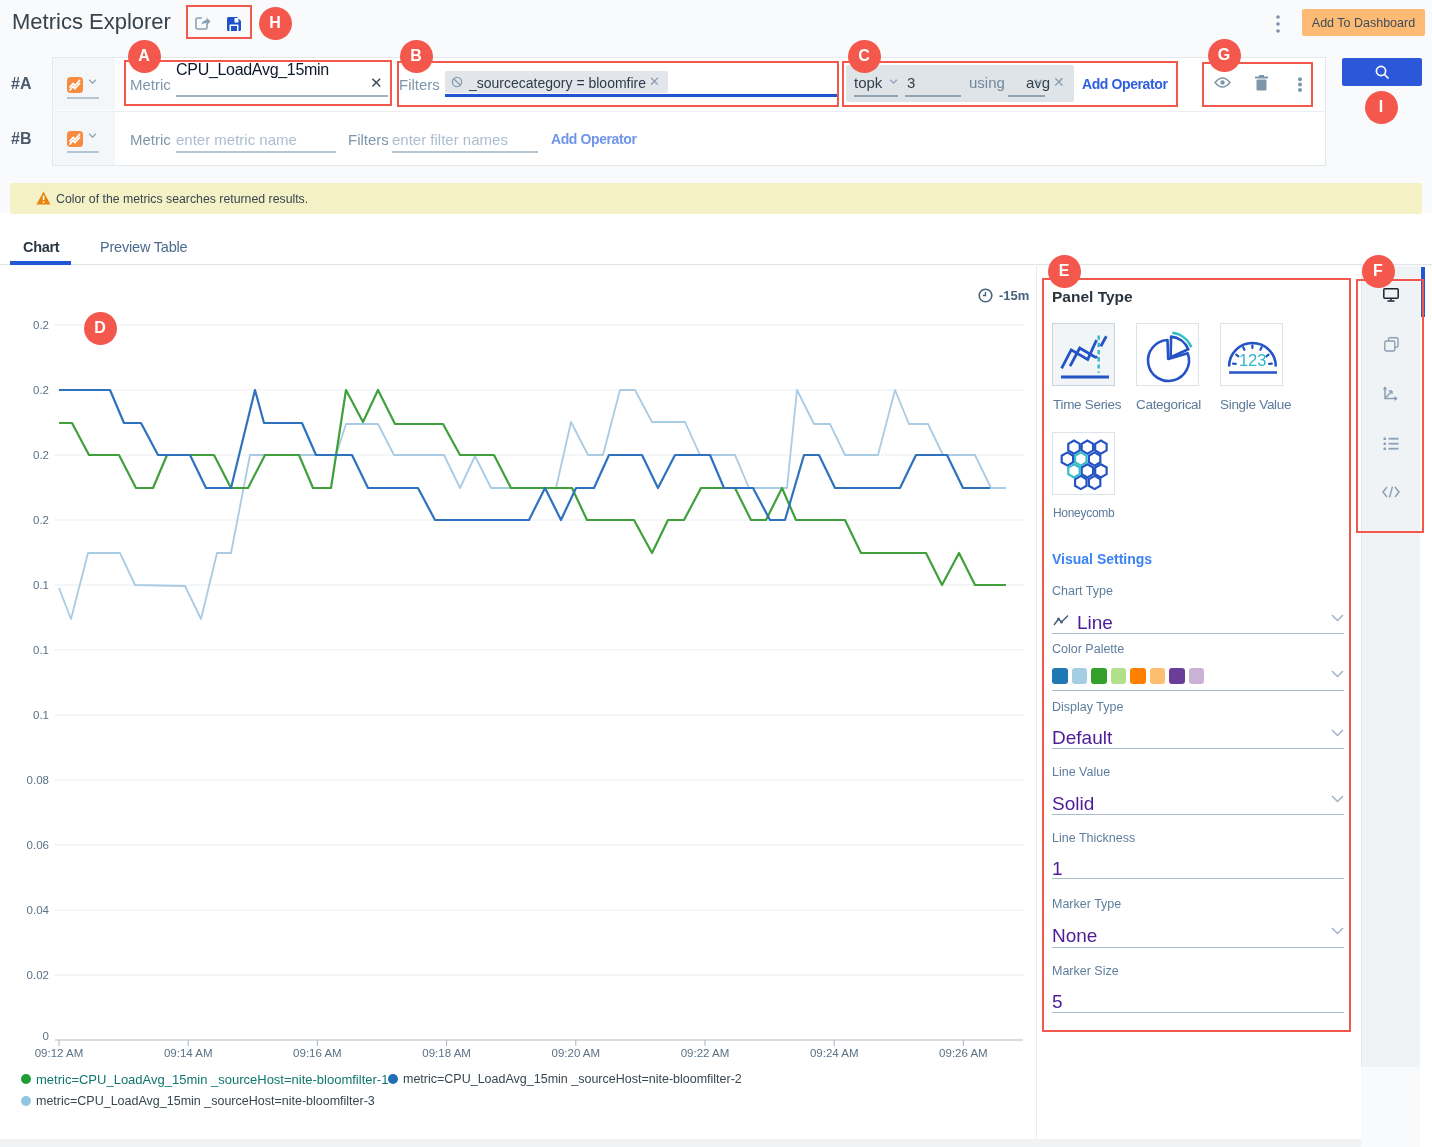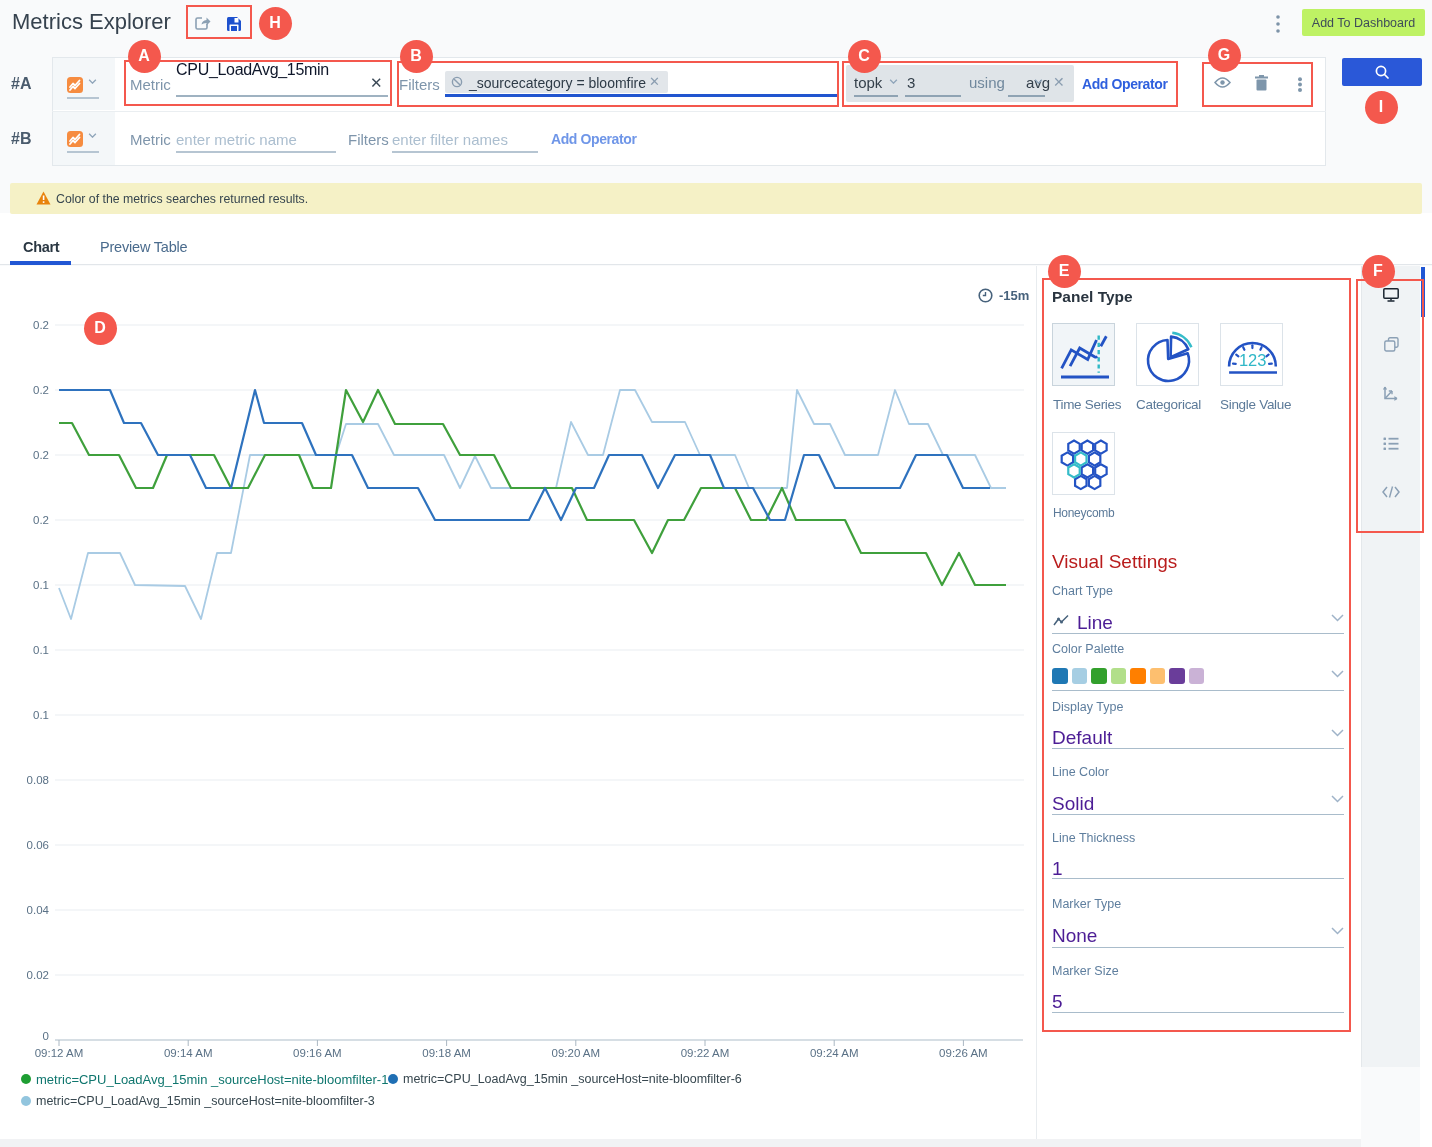--- a/index.html
+++ b/index.html
@@ -31,21 +31,21 @@
 <path d="M1 2.5 Q1 1 2.5 1 H11 L15 5 V13.5 Q15 15 13.5 15 H2.5 Q1 15 1 13.5 Z" fill="#1d51ce"></path>
 <rect x="8.5" y="2" width="4" height="4.5" fill="#fff"></rect>
     <rect x="3.5" y="8.5" width="9" height="6.5" rx="0.5" fill="#fff"></rect>
     <rect x="5" y="10" width="6" height="5" fill="#1d51ce"></rect>
 </svg>
 <svg class="abs" style="left:1274px;top:14px;" width="8" height="20" viewBox="0 0 8 20">
 <circle cx="4" cy="3" r="1.8" fill="#7d93a8"></circle>
     <circle cx="4" cy="10" r="1.8" fill="#7d93a8"></circle>
     <circle cx="4" cy="17" r="1.8" fill="#7d93a8"></circle>
 </svg>
-<div class="abs" style="left:1302px;top:9px;width:123px;height:27px;background:#bef264;border-radius:2px;color:#3e4c59;font-size:12.5px;display:flex;align-items:center;justify-content:center;">Add To Dashboard</div>
+<div class="abs" style="left:1302px;top:9px;width:123px;height:27px;background:#fdba74;border-radius:2px;color:#3e4c59;font-size:12.5px;display:flex;align-items:center;justify-content:center;">Add To Dashboard</div>
 <div class="abs" style="left:52px;top:57px;width:1274px;height:109px;background:#fff;border:1px solid #e3e8ec;"></div>
 <div class="abs" style="left:52px;top:110.5px;width:1274px;height:1px;background:#eaeef1;"></div>
 <div class="abs" style="left:53px;top:58px;width:62px;height:52px;background:#f4f7f9;"></div>
 <div class="abs" style="left:53px;top:112px;width:62px;height:53px;background:#f4f7f9;"></div>
 <div class="abs" style="left:11px;top:75px;font-size:16px;font-weight:bold;color:#4a5b6d;">#A</div>
 <div class="abs" style="left:11px;top:130px;font-size:16px;font-weight:bold;color:#4a5b6d;">#B</div>
 <svg class="abs" style="left:67px;top:77px;" width="16" height="16" viewBox="0 0 16 16">
 <rect x="0" y="0" width="16" height="16" rx="3.5" fill="#f68c40"></rect>
 <path d="M3 10 L6 6.5 L8 8.5 L12.5 3.5" fill="none" stroke="#fff" stroke-width="1.8" stroke-linecap="round" stroke-linejoin="round"></path>
 <path d="M3 13 L6 9.5 L8 11.5 L12.5 6.5" fill="none" stroke="#fff" stroke-width="1.8" stroke-linecap="round" stroke-linejoin="round"></path>
@@ -174,21 +174,21 @@
 <polyline points="59,124 110,124 124,157 141,157 158,189 190,189 206,222 231,222 255,124 264,157 302,157 316,189 352,189 368,222 418,222 435,254 529,254 545,222 561,254 576,222 594,222 609,189 642,189 658,222 675,189 710,189 724,222 753,222 770,254 785,254 804,189 819,189 835,222 900,222 916,189 947,189 963,222 990,222" fill="none" stroke="#2e72be" stroke-width="2.2" stroke-linejoin="round"></polyline>
 </svg>
 <svg class="abs" style="left:978px;top:288px;" width="15" height="15" viewBox="0 0 15 15">
 <circle cx="7.5" cy="7.5" r="6.3" fill="none" stroke="#47627c" stroke-width="1.6"></circle>
 <polyline points="7.5,4 7.5,7.5 4.8,7.5" fill="none" stroke="#47627c" stroke-width="1.4"></polyline>
   </svg>
 <div class="abs" style="left:999px;top:288px;font-size:13px;font-weight:bold;color:#47627c;">-15m</div>
 <div class="abs" style="left:21px;top:1074px;width:10px;height:10px;border-radius:50%;background:#1e9e33;"></div>
 <div class="abs" style="left:36px;top:1072px;font-size:13px;color:#0f766e;">metric=CPU_LoadAvg_15min _sourceHost=nite-bloomfilter-1</div>
 <div class="abs" style="left:388px;top:1074px;width:10px;height:10px;border-radius:50%;background:#1f6fb4;"></div>
-<div class="abs" style="left:403px;top:1072px;font-size:12.5px;color:#37474f;">metric=CPU_LoadAvg_15min _sourceHost=nite-bloomfilter-6</div>
+<div class="abs" style="left:403px;top:1072px;font-size:12.5px;color:#37474f;">metric=CPU_LoadAvg_15min _sourceHost=nite-bloomfilter-2</div>
 <div class="abs" style="left:21px;top:1096px;width:10px;height:10px;border-radius:50%;background:#92c5de;"></div>
 <div class="abs" style="left:36px;top:1094px;font-size:12.5px;color:#37474f;">metric=CPU_LoadAvg_15min _sourceHost=nite-bloomfilter-3</div>
 <div class="abs" style="left:1052px;top:288px;font-size:15.5px;font-weight:bold;color:#29343f;">Panel Type</div>
 <div class="abs" style="left:1052px;top:323px;width:63px;height:63px;background:#f1f5f8;border:1px solid #c9d4dc;"></div>
 <div class="abs" style="left:1136px;top:323px;width:63px;height:63px;background:#fff;border:1px solid #dce3e9;"></div>
 <div class="abs" style="left:1220px;top:323px;width:63px;height:63px;background:#fff;border:1px solid #dce3e9;"></div>
 <div class="abs" style="left:1052px;top:432px;width:63px;height:63px;background:#fff;border:1px solid #dce3e9;"></div>
 <svg class="abs" style="left:1052px;top:323px;" width="63" height="63" viewBox="0 0 63 63">
 <line x1="9" y1="54" x2="57" y2="54" stroke="#2353c4" stroke-width="3"></line>
 <path d="M9.6 45.3 L19.2 26.9 L35.7 36.5 L44.5 17.0" fill="none" stroke="#2353c4" stroke-width="2.8"></path>
@@ -225,21 +225,21 @@
     <path d="M54.62,42.10 L48.90,45.40 L43.18,42.10 L43.18,35.50 L48.90,32.20 L54.62,35.50 Z" fill="none" stroke="#2353c4" stroke-width="2.2"></path>
     <path d="M34.52,53.80 L28.80,57.10 L23.08,53.80 L23.08,47.20 L28.80,43.90 L34.52,47.20 Z" fill="none" stroke="#2353c4" stroke-width="2.2"></path>
     <path d="M48.32,53.80 L42.60,57.10 L36.88,53.80 L36.88,47.20 L42.60,43.90 L48.32,47.20 Z" fill="none" stroke="#2353c4" stroke-width="2.2"></path>
     <path d="M34.52,30.30 L28.80,33.60 L23.08,30.30 L23.08,23.70 L28.80,20.40 L34.52,23.70 Z" fill="none" stroke="#35bcc9" stroke-width="2.2"></path>
     <path d="M27.72,42.10 L22.00,45.40 L16.28,42.10 L16.28,35.50 L22.00,32.20 L27.72,35.50 Z" fill="none" stroke="#35bcc9" stroke-width="2.2"></path>
   </svg>
 <div class="abs" style="left:1053px;top:397px;font-size:13.5px;color:#5c7a99;letter-spacing:-0.3px;">Time Series</div>
 <div class="abs" style="left:1136px;top:397px;font-size:13.5px;color:#5c7a99;letter-spacing:-0.3px;">Categorical</div>
 <div class="abs" style="left:1220px;top:397px;font-size:13.5px;color:#5c7a99;letter-spacing:-0.3px;">Single Value</div>
 <div class="abs" style="left:1053px;top:506px;font-size:12px;color:#5c7a99;letter-spacing:-0.3px;">Honeycomb</div>
-<div class="abs" style="left:1052px;top:551px;font-size:19px;font-weight:normal;color:#b91c1c;">Visual Settings</div>
+<div class="abs" style="left:1052px;top:551px;font-size:14px;font-weight:bold;color:#3b82f6;">Visual Settings</div>
 <div class="flab" style="left:1052px;top:584px;">Chart Type</div>
 <svg class="abs" style="left:1053px;top:614px;" width="17" height="13" viewBox="0 0 17 13">
 <path d="M1 11 L5.5 5 L8.5 8 L15 1.5" fill="none" stroke="#47627c" stroke-width="1.5"></path>
 <circle cx="5.5" cy="5" r="1.5" fill="#47627c"></circle>
     <circle cx="8.5" cy="8" r="1.5" fill="#47627c"></circle>
 </svg>
 <div class="fval" style="left:1077px;top:612px;">Line</div>
 <svg class="abs" style="left:1331px;top:614px;" width="13" height="8" viewBox="0 0 13 8">
 <polyline points="1,1 6.5,6.5 12,1" fill="none" stroke="#9fb3c8" stroke-width="1.5"></polyline>
   </svg>
@@ -256,21 +256,21 @@
 <svg class="abs" style="left:1331px;top:670px;" width="13" height="8" viewBox="0 0 13 8">
 <polyline points="1,1 6.5,6.5 12,1" fill="none" stroke="#9fb3c8" stroke-width="1.5"></polyline>
   </svg>
 <div class="abs" style="left:1052px;top:690px;width:292px;height:1px;background:#a9bccb;"></div>
 <div class="flab" style="left:1052px;top:700px;">Display Type</div>
 <div class="fval" style="left:1052px;top:727px;">Default</div>
 <svg class="abs" style="left:1331px;top:729px;" width="13" height="8" viewBox="0 0 13 8">
 <polyline points="1,1 6.5,6.5 12,1" fill="none" stroke="#9fb3c8" stroke-width="1.5"></polyline>
   </svg>
 <div class="abs" style="left:1052px;top:748px;width:292px;height:1px;background:#a9bccb;"></div>
-<div class="flab" style="left:1052px;top:765px;">Line Color</div>
+<div class="flab" style="left:1052px;top:765px;">Line Value</div>
 <div class="fval" style="left:1052px;top:793px;">Solid</div>
 <svg class="abs" style="left:1331px;top:795px;" width="13" height="8" viewBox="0 0 13 8">
 <polyline points="1,1 6.5,6.5 12,1" fill="none" stroke="#9fb3c8" stroke-width="1.5"></polyline>
   </svg>
 <div class="abs" style="left:1052px;top:814px;width:292px;height:1px;background:#a9bccb;"></div>
 <div class="flab" style="left:1052px;top:831px;">Line Thickness</div>
 <div class="fval" style="left:1052px;top:858px;">1</div>
 <div class="abs" style="left:1052px;top:878px;width:292px;height:1px;background:#a9bccb;"></div>
 <div class="flab" style="left:1052px;top:897px;">Marker Type</div>
 <div class="fval" style="left:1052px;top:925px;">None</div>

